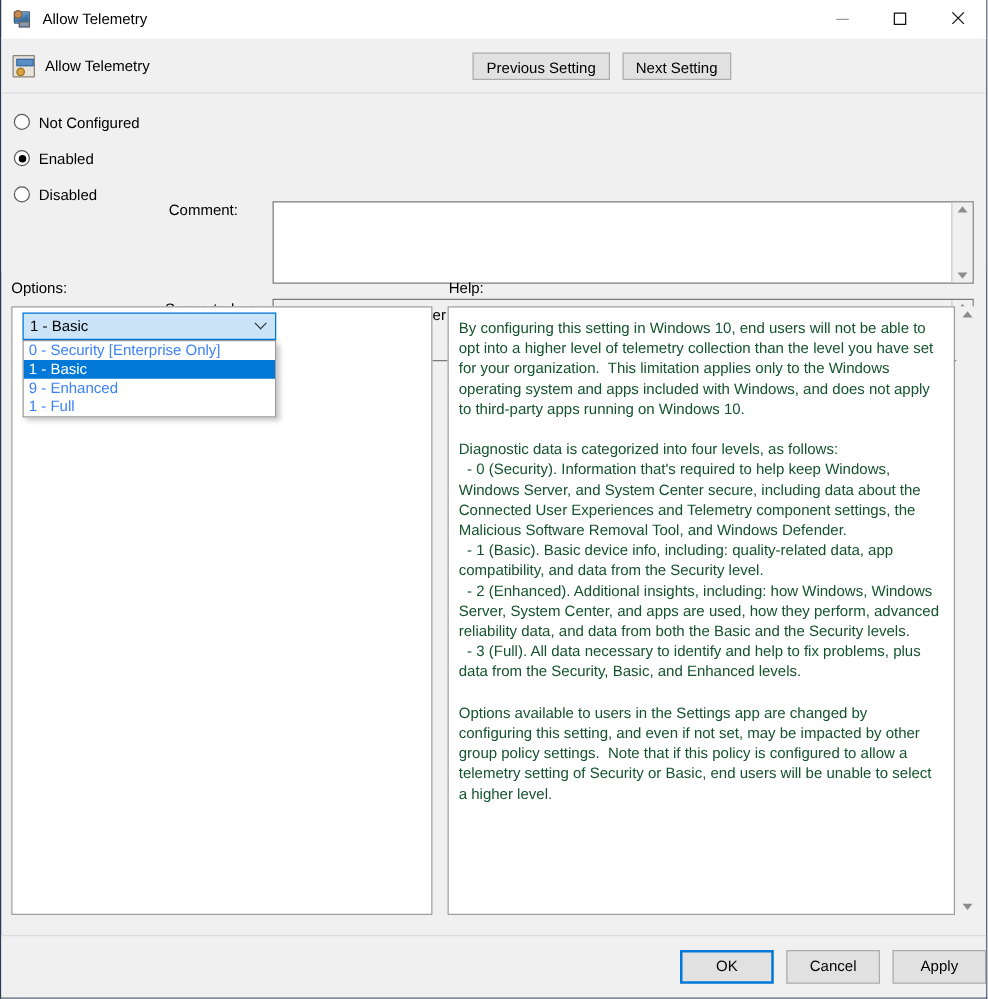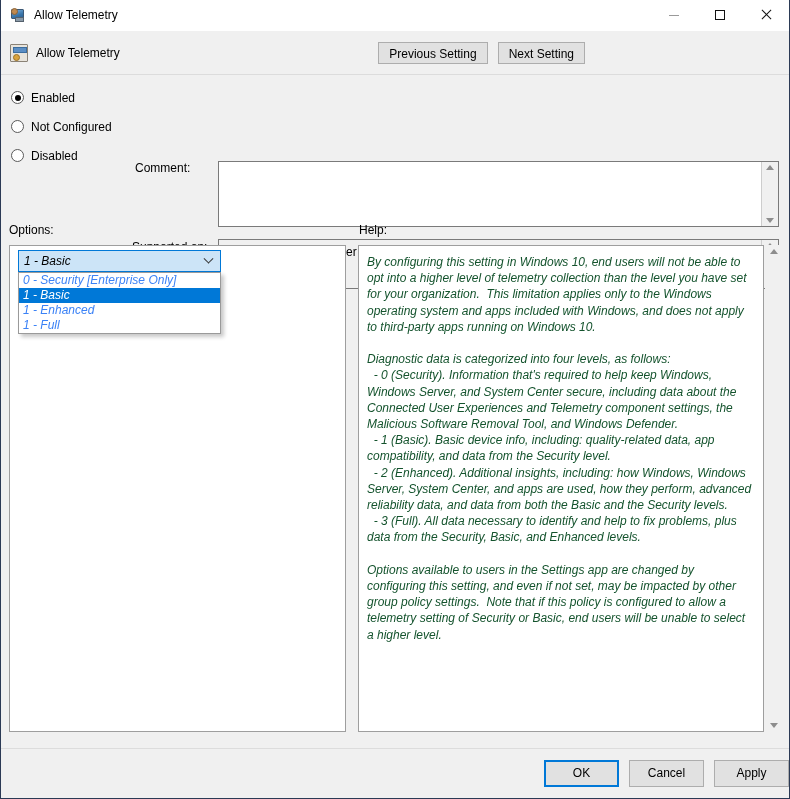--- a/index.html
+++ b/index.html
@@ -236,21 +236,20 @@
   .sb-down { border-top: 5px solid #8d8d8d; }
 
   
   .section-labels { position: relative; height: 28px; }
   .lbl-options { position: absolute; left: 8px; top: 6px; font-size: 12px; }
   .lbl-help { position: absolute; left: 358px; top: 6px; font-size: 12px; }
 
   .panes {
     position: relative;
     height: 495px;
-    font-style: italic;
   }
   .pane {
     position: absolute;
     top: 0;
     background: #ffffff;
     border: 1px solid #9e9e9e;
   }
   .pane-options { left: 8px; width: 337px; height: 487px; }
   .pane-help { left: 357px; width: 406px; height: 487px; }
 
@@ -373,27 +372,27 @@
     <div class="header-title">Allow Telemetry</div>
     <div class="header-buttons">
       <button class="btn">Previous Setting</button>
       <button class="btn">Next Setting</button>
     </div>
   </div>
 
   <div class="upper">
 
     <div class="radio-col">
+      <div class="radio-row">
+        <span class="radio-mark"></span>
+        <span class="radio-label">Not Configured</span>
+      </div>
       <div class="radio-row checked">
         <span class="radio-mark"></span>
         <span class="radio-label">Enabled</span>
-      </div>
-      <div class="radio-row">
-        <span class="radio-mark"></span>
-        <span class="radio-label">Not Configured</span>
       </div>
       <div class="radio-row">
         <span class="radio-mark"></span>
         <span class="radio-label">Disabled</span>
       </div>
     </div>
 
     <div class="field-label lbl-comment">Comment:</div>
     <div class="textbox box-comment">
       <div class="tb-text"></div>
@@ -424,21 +423,21 @@
       <div class="combo-wrap">
         <div class="combo">
           <span class="combo-value">1 - Basic</span>
           <span class="combo-arrow">
             <span class="chev"></span>
           </span>
         </div>
         <div class="combo-list">
           <div class="combo-item">0 - Security [Enterprise Only]</div>
           <div class="combo-item selected">1 - Basic</div>
-          <div class="combo-item">1 - Enhanced</div>
+          <div class="combo-item">9 - Enhanced</div>
           <div class="combo-item">1 - Full</div>
         </div>
       </div>
     </div>
 
     <div class="pane pane-help">
       <div class="help-text">By configuring this setting in Windows 10, end users will not be able to opt into a higher level of telemetry collection than the level you have set for your organization.  This limitation applies only to the Windows operating system and apps included with Windows, and does not apply to third-party apps running on Windows 10.
 
 Diagnostic data is categorized into four levels, as follows:
   - 0 (Security). Information that's required to help keep Windows, Windows Server, and System Center secure, including data about the Connected User Experiences and Telemetry component settings, the Malicious Software Removal Tool, and Windows Defender.

